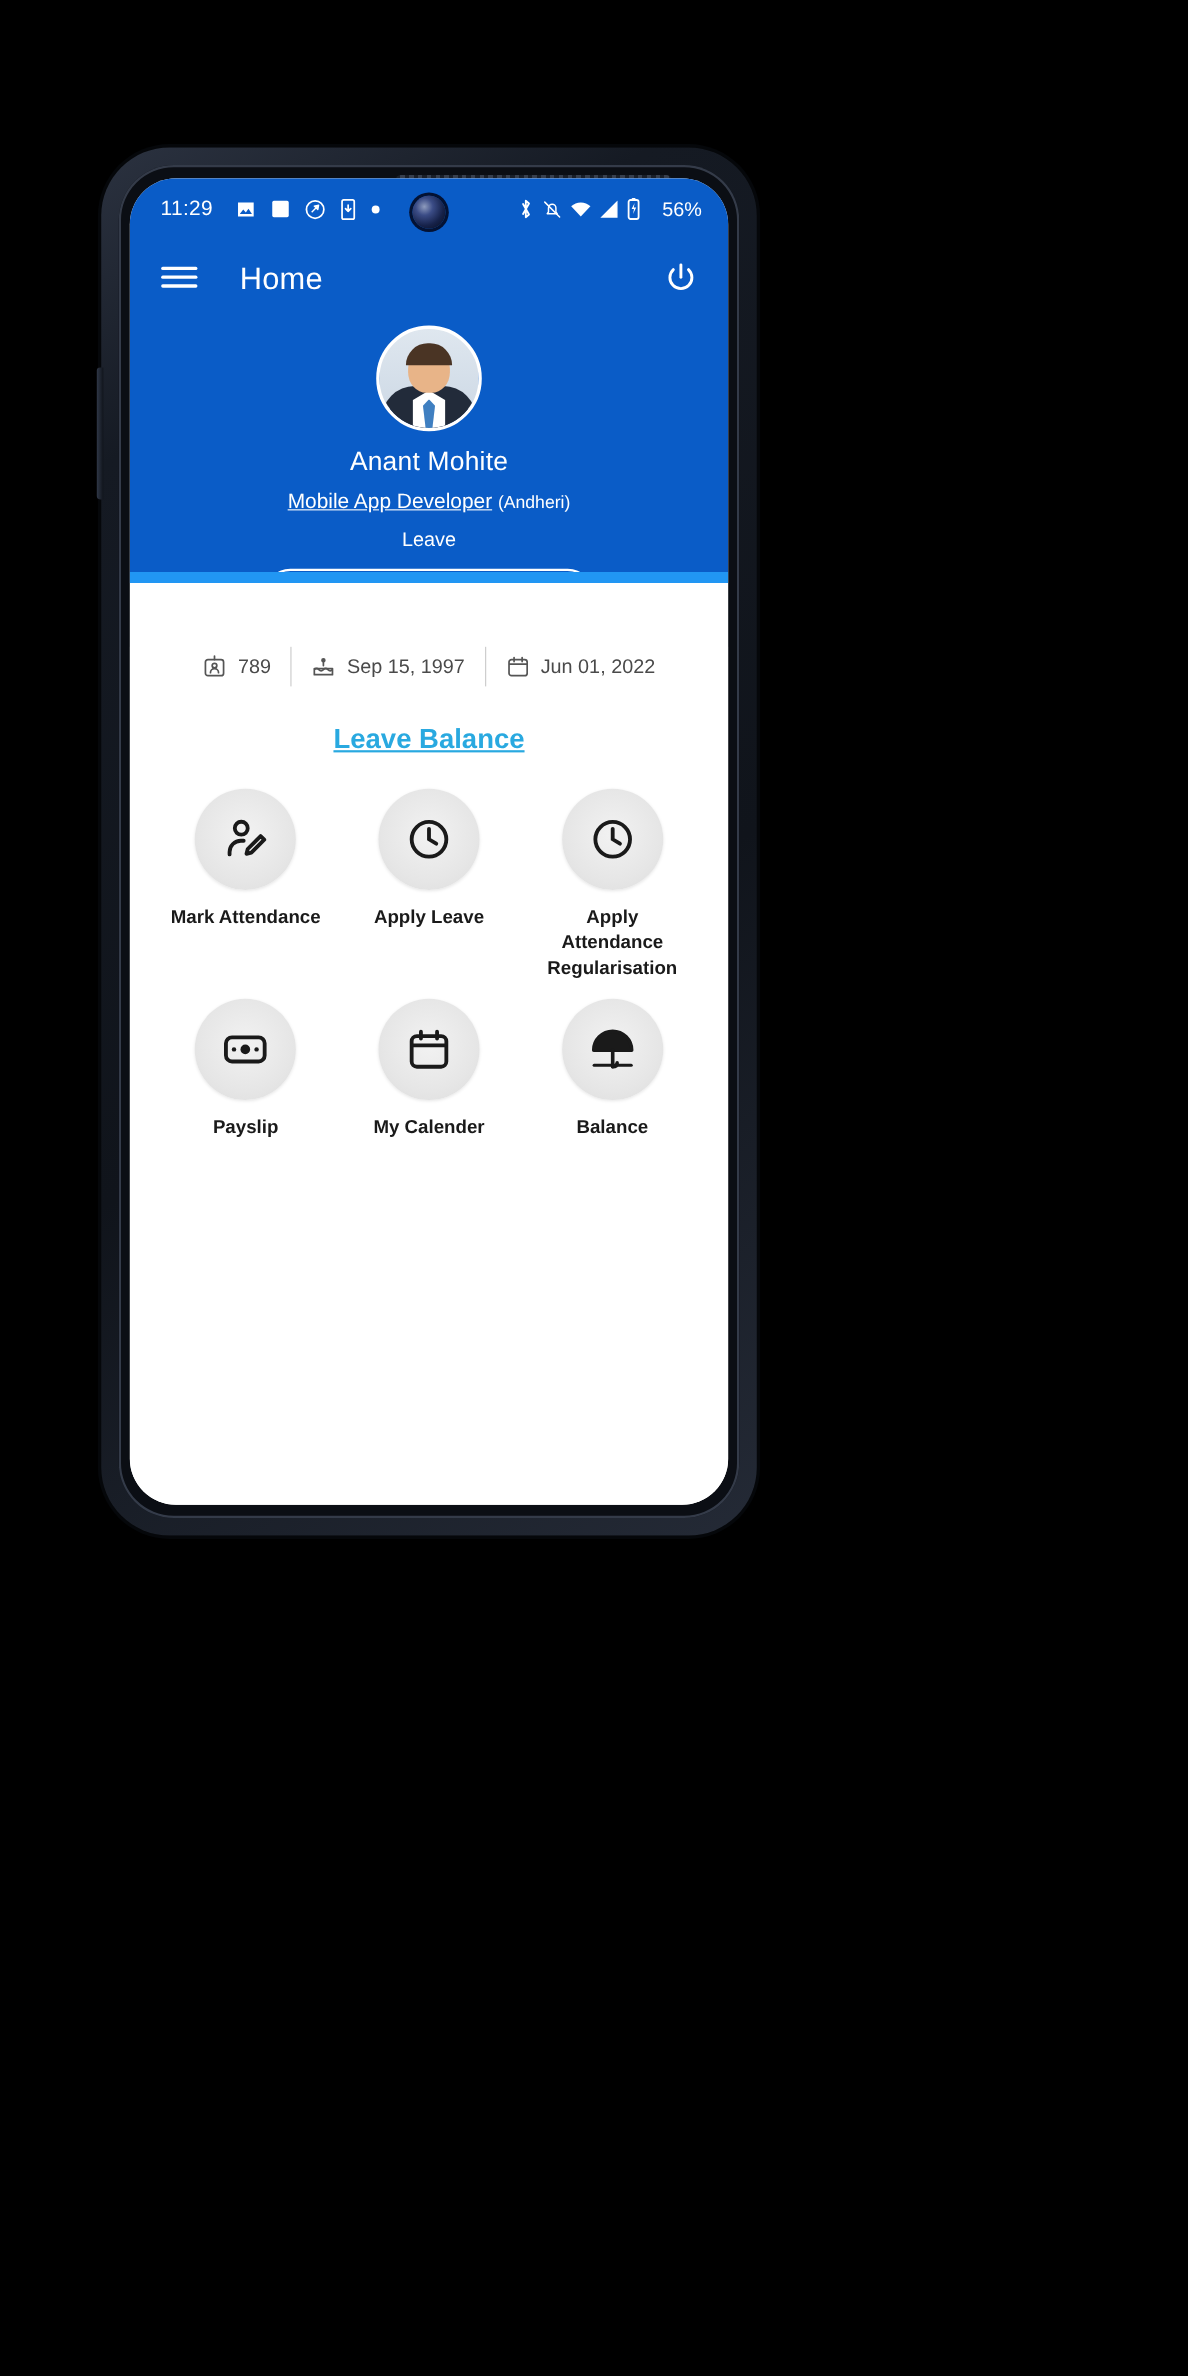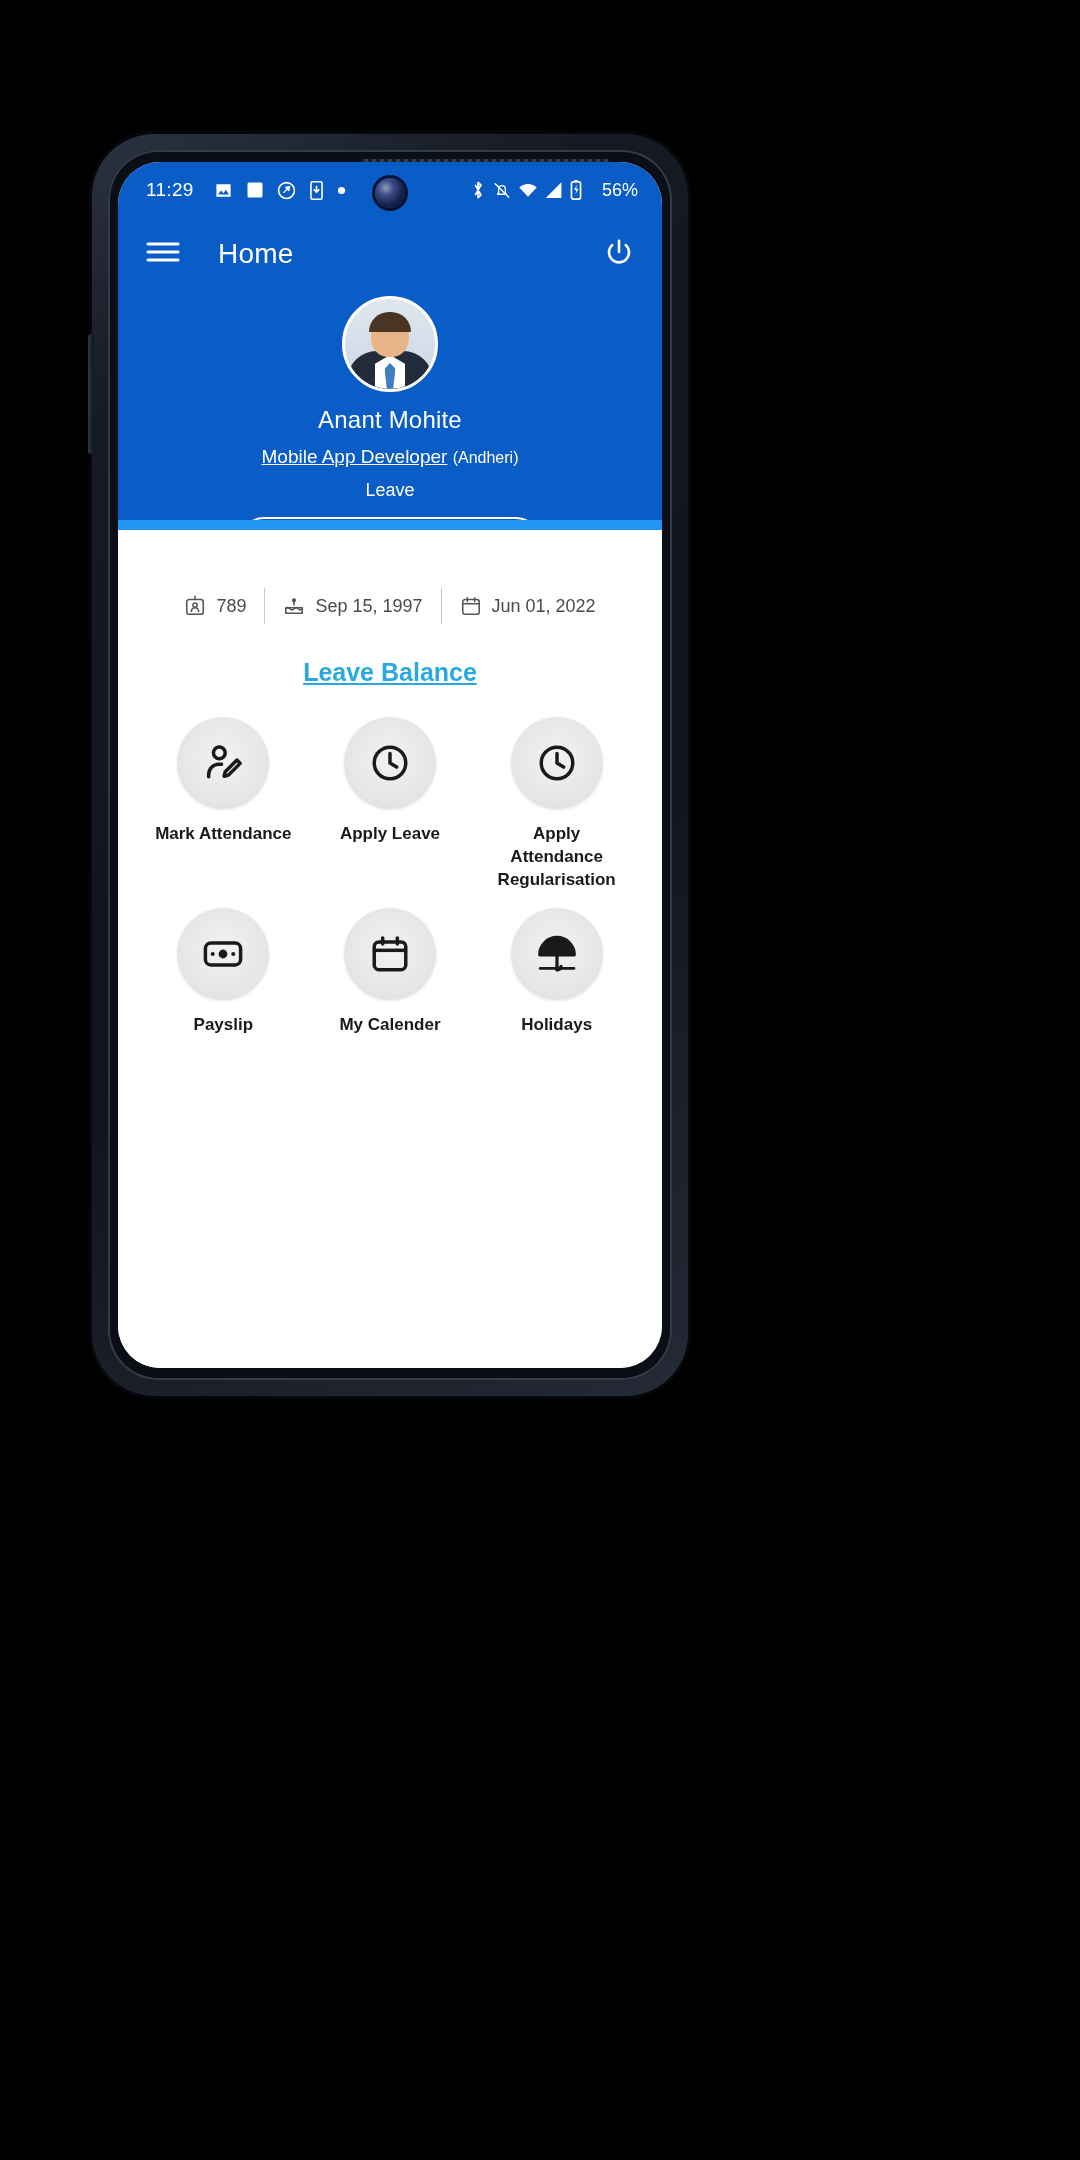--- a/index.html
+++ b/index.html
@@ -414,20 +414,20 @@
         <div class="action-item">
           <div class="action-circle">
             <svg width="44" height="44" viewBox="0 0 24 24" fill="none" stroke="#1a1a1a" stroke-width="1.8" stroke-linecap="round" stroke-linejoin="round">
                 <path d="M2.6 12.4a9.4 9.4 0 0 1 18.8 0z" fill="#1a1a1a" stroke="none"></path>
                 <path d="M2.6 12.4a9.4 9.4 0 0 1 18.8 0z"></path>
                 <path d="M12 12.4v8.2"></path>
                 <path d="M12 20.6c1.6 0 2.2-.9 2.2-1.9"></path>
                 <path d="M2.8 19.9h18.4" stroke-width="1.5"></path>
               </svg>
           </div>
-          <div class="action-label">Holidays</div>
+          <div class="action-label">Balance</div>
         </div>
 
       </div>
     </div>
 
   </div>
 </div>
 
 </body></html>

